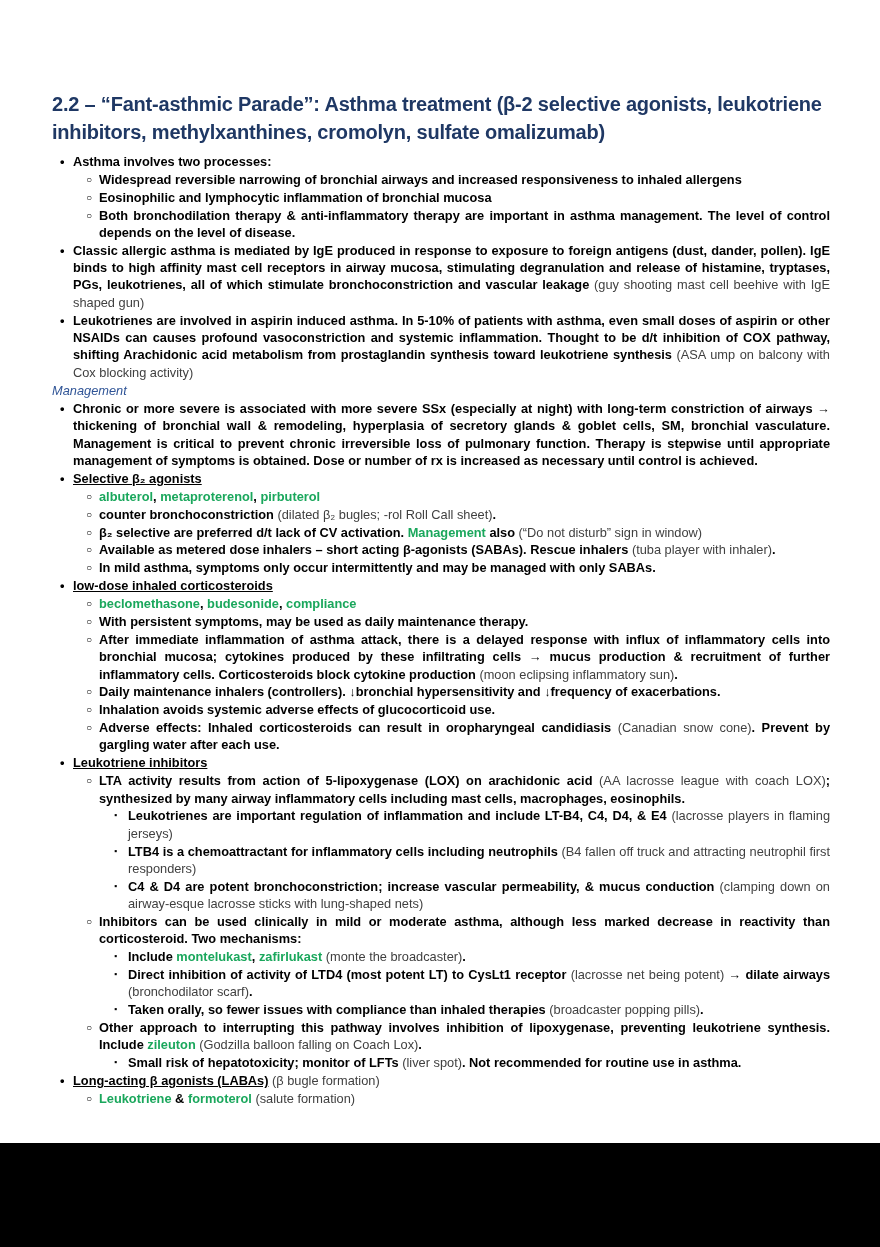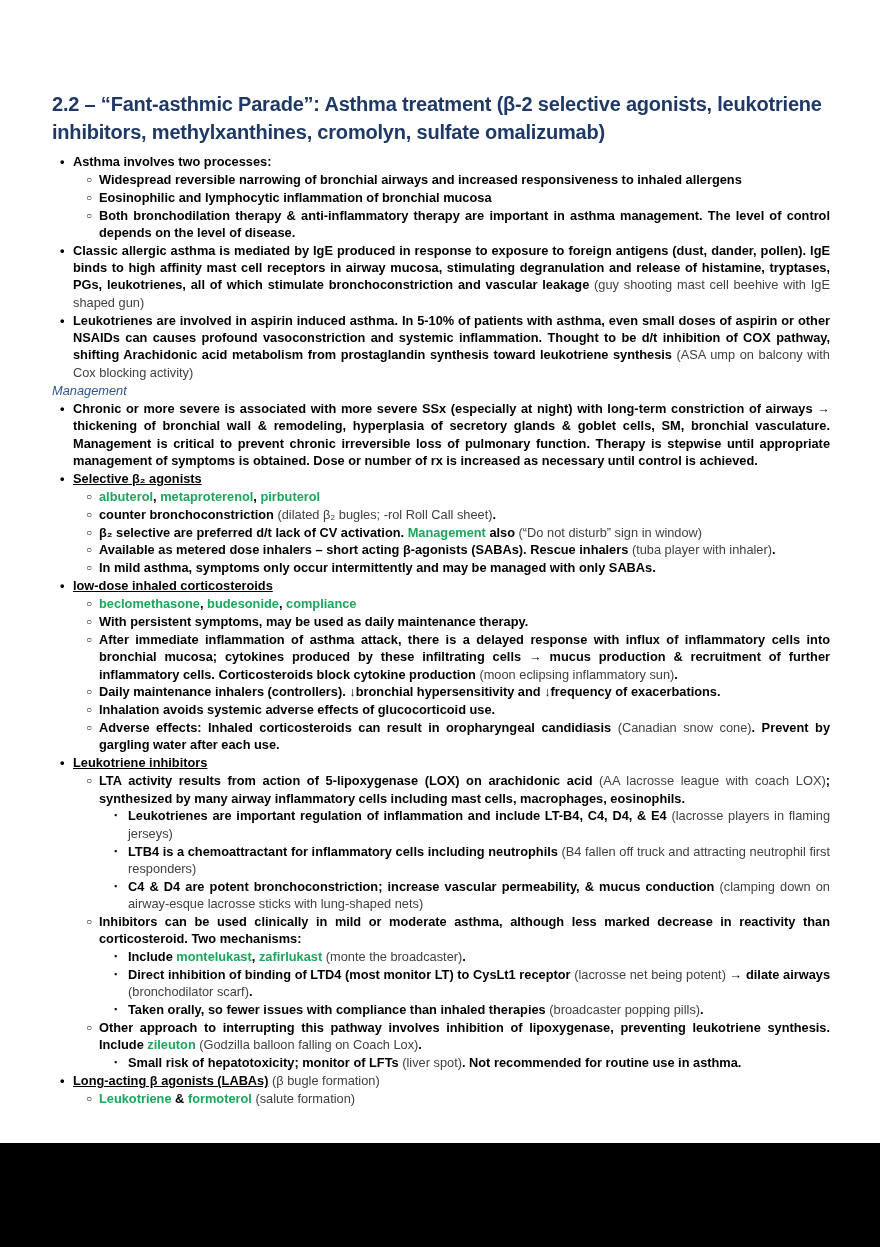--- a/index.html
+++ b/index.html
@@ -169,21 +169,21 @@
       <div class="item lvl2">
         <span class="marker m2">○</span>
         <span class="txt"><span class="r-b">Inhibitors can be used clinically in mild or moderate asthma, although less marked decrease in reactivity than corticosteroid. Two mechanisms:</span></span>
       </div>
       <div class="item lvl3">
         <span class="marker m3">▪</span>
         <span class="txt"><span class="r-b">Include </span><span class="r-g">montelukast</span><span class="r-b">, </span><span class="r-g">zafirlukast</span><span class="r-m"> (monte the broadcaster)</span><span class="r-b">.</span></span>
       </div>
       <div class="item lvl3">
         <span class="marker m3">▪</span>
-        <span class="txt"><span class="r-b">Direct inhibition of binding of LTD4 (most monitor LT) to CysLt1 receptor </span><span class="r-m">(lacrosse net being potent)</span><span class="r-b"> → dilate airways </span><span class="r-m">(bronchodilator scarf)</span><span class="r-b">.</span></span>
+        <span class="txt"><span class="r-b">Direct inhibition of activity of LTD4 (most potent LT) to CysLt1 receptor </span><span class="r-m">(lacrosse net being potent)</span><span class="r-b"> → dilate airways </span><span class="r-m">(bronchodilator scarf)</span><span class="r-b">.</span></span>
       </div>
       <div class="item lvl3">
         <span class="marker m3">▪</span>
         <span class="txt"><span class="r-b">Taken orally, so fewer issues with compliance than inhaled therapies </span><span class="r-m">(broadcaster popping pills)</span><span class="r-b">.</span></span>
       </div>
       <div class="item lvl2">
         <span class="marker m2">○</span>
         <span class="txt"><span class="r-b">Other approach to interrupting this pathway involves inhibition of lipoxygenase, preventing leukotriene synthesis. Include </span><span class="r-g">zileuton</span><span class="r-m"> (Godzilla balloon falling on Coach Lox)</span><span class="r-b">.</span></span>
       </div>
       <div class="item lvl3">

